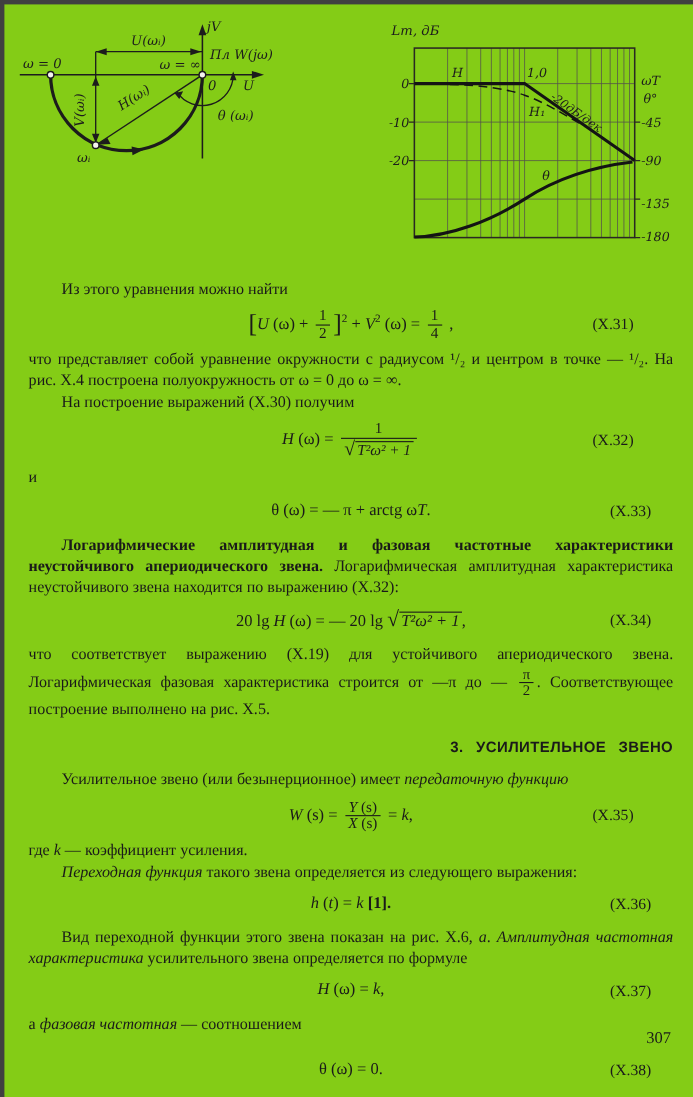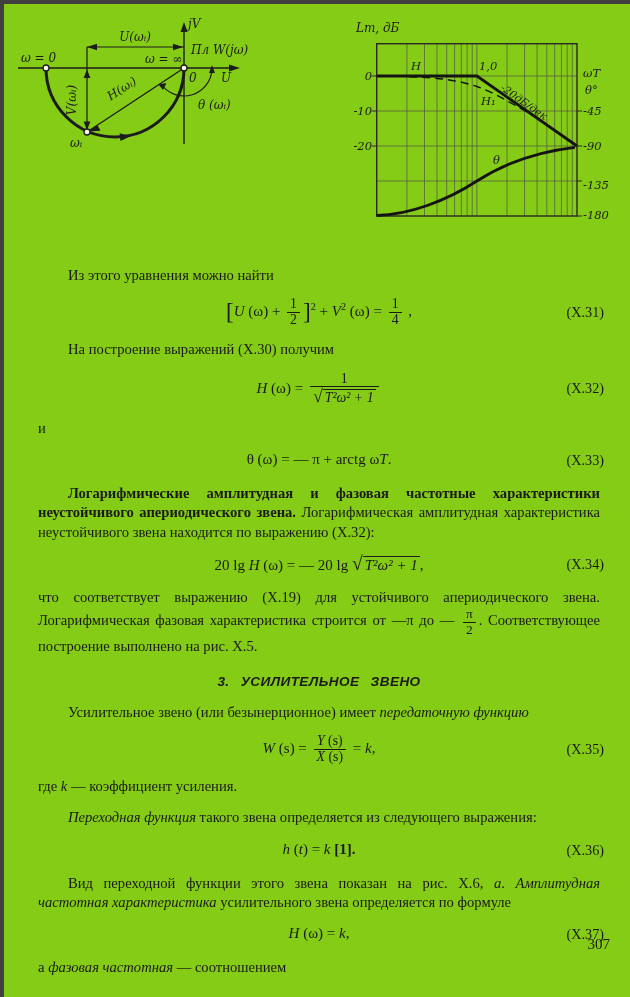--- a/index.html
+++ b/index.html
@@ -6,36 +6,36 @@
   .page{position:relative;width:628px;height:995px;background:#84cc16;border:4px solid #404040;
         font-family:"Liberation Serif","DejaVu Serif",serif;color:#1a1a1a;overflow:hidden;}
   svg text{font-family:"DejaVu Serif","Liberation Serif",serif;}
   .fig4{position:absolute;left:8px;top:8px;}
   .fig5{position:absolute;left:350px;top:14px;}
   .captions{position:absolute;left:20px;top:146px;width:330px;font-size:12.4px;line-height:15.8px;
             font-style:italic;text-align:justify;}
   .captions p{margin:0 0 9px 0;}
   .bodytext{position:absolute;left:22px;top:250px;width:586px;font-size:14.6px;line-height:19.3px;
             text-align:justify;}
-  .bodytext p{margin:12px;}
+  .bodytext p{margin:0;}
   .indent{text-indent:30px;}
   .seg-n{font-style:normal;}
   .seg-i{font-style:italic;}
   .seg-b{font-weight:bold;}
-  .eq{position:relative;text-align:center;margin:7px 0;font-size:15px;min-height:22px;}
-  .eq-num{position:absolute;right:8px;top:50%;transform:translateY(-50%);font-size:14.2px;}
+  .eq{position:relative;text-align:center;margin:7px 16px;font-size:15px;min-height:22px;}
+  .eq-num{position:absolute;right:20px;top:50%;transform:translateY(-50%);font-size:14.2px;}
   .frac{display:inline-block;vertical-align:middle;text-align:center;line-height:1.08;margin:0 3px;font-size:0.92em;}
   .fn{display:block;padding:0 3px;border-bottom:1.3px solid currentColor;}
   .fd{display:block;padding:0 3px;}
   .sqrt .rsign{font-size:1.3em;font-style:normal;}
   .sqrt .rbar{border-top:1.4px solid currentColor;padding:0 2px;font-style:italic;}
   .big{font-size:1.55em;vertical-align:-0.12em;font-weight:400;}
   sup{font-size:0.68em;}
   .heading{font-family:"Liberation Sans","DejaVu Sans",sans-serif;font-weight:bold;font-size:13.6px;
-           letter-spacing:0.4px;word-spacing:7px;margin:15px 0 11px 0 !important;text-align:center;font-style:italic;}
+           letter-spacing:0.4px;word-spacing:7px;margin:15px 0 11px 0 !important;text-align:right;}
   .pagenum{position:absolute;right:22px;top:932px;font-size:15px;}
 </style>
 </head>
 <body>
 
 <div class="page">
 
   <svg class="fig4" width="334" height="138" viewBox="0 0 334 138">
     <g stroke="#1c1c1c" fill="none" stroke-width="1.4">
       <line x1="6" y1="56" x2="222" y2="56"></line>
@@ -132,20 +132,21 @@
 
 
   <div class="bodytext">
     <p class="indent">Из этого уравнения можно найти</p>
 
     <div class="eq">
       <span class="eq-body"><span class="big">[</span><span class="seg-i">U</span><span class="seg-n"> (ω) + </span><span class="frac"><span class="fn"><span class="seg-n">1</span></span><span class="fd"><span class="seg-n">2</span></span></span><span class="big">]</span><sup>2</sup><span class="seg-n"> + </span><span class="seg-i">V</span><sup>2</sup><span class="seg-n"> (ω) = </span><span class="frac"><span class="fn"><span class="seg-n">1</span></span><span class="fd"><span class="seg-n">4</span></span></span><span class="seg-n"> ,</span></span>
       <span class="eq-num">(X.31)</span>
     </div>
 
+    <p>что представляет собой уравнение окружности с радиусом ¹/₂ и центром в точке — ¹/₂. На рис. X.4 построена полуокружность от ω = 0 до ω = ∞.</p>
     <p class="indent">На построение выражений (X.30) получим</p>
 
     <div class="eq">
       <span class="eq-body"><span class="seg-i">H</span><span class="seg-n"> (ω) = </span><span class="frac"><span class="fn"><span class="seg-n">1</span></span><span class="fd"><span class="sqrt"><span class="rsign">√</span><span class="rbar">T²ω² + 1</span></span></span></span></span>
       <span class="eq-num">(X.32)</span>
     </div>
 
     <p>и</p>
 
     <div class="eq" style="margin:10px 0;">

